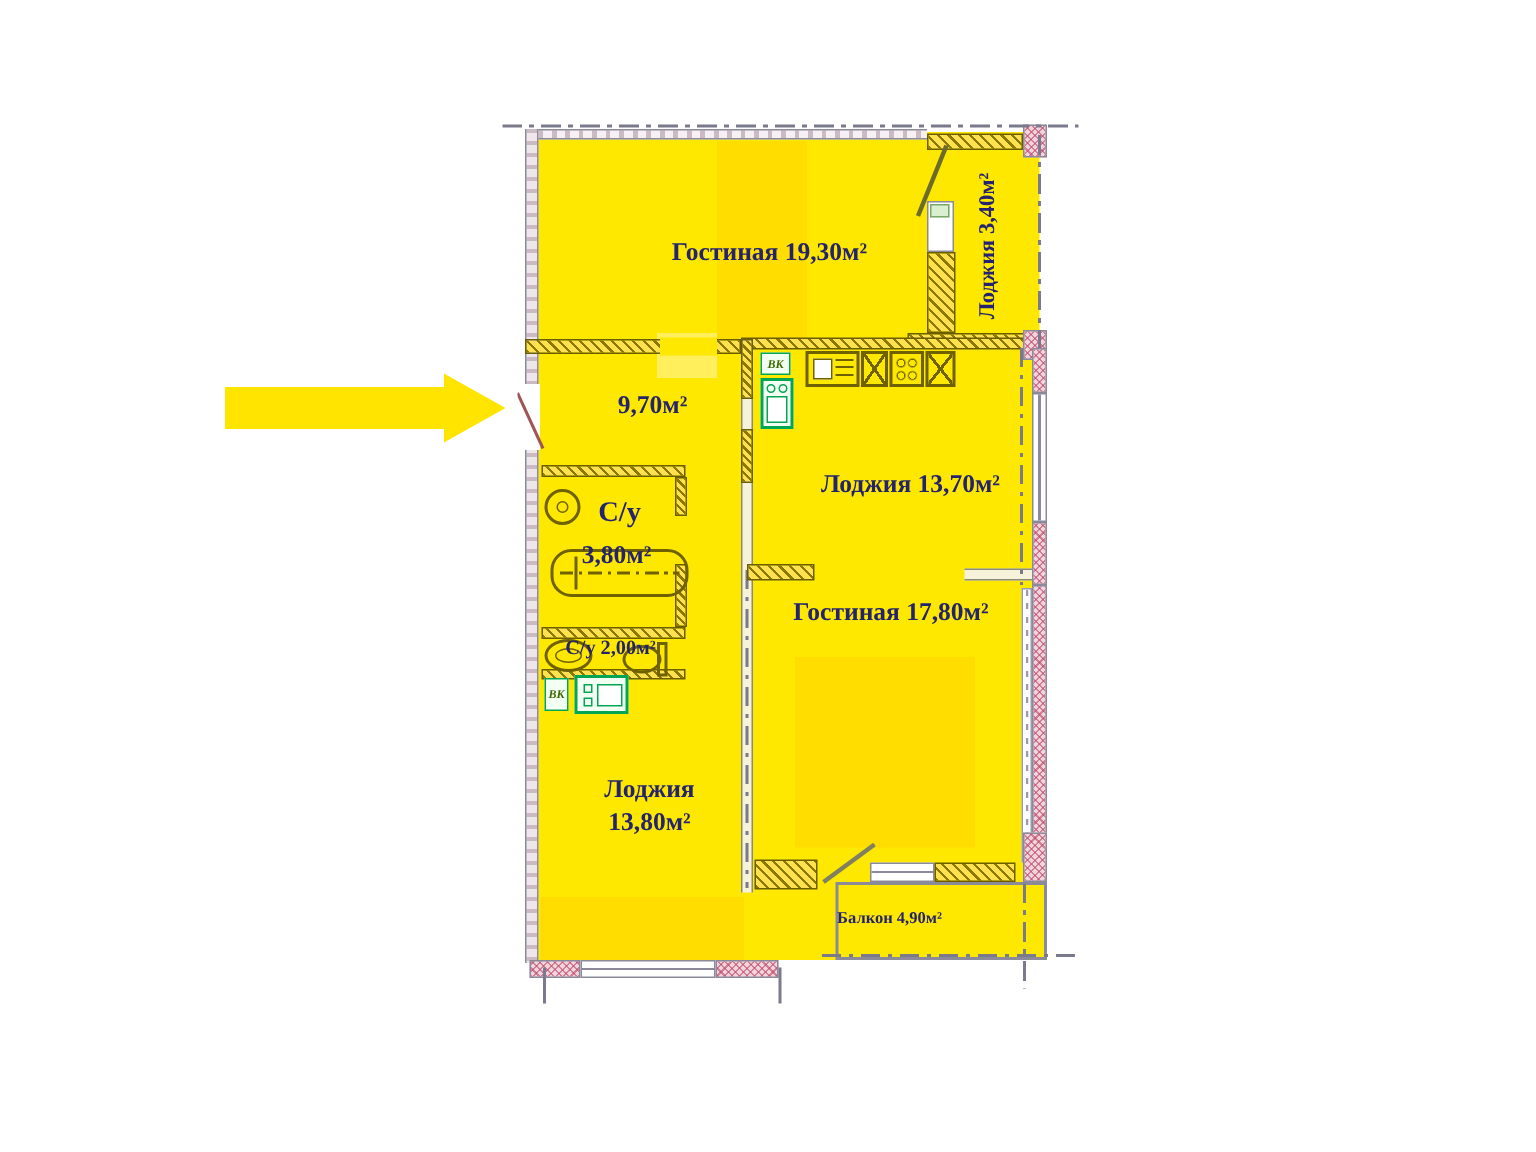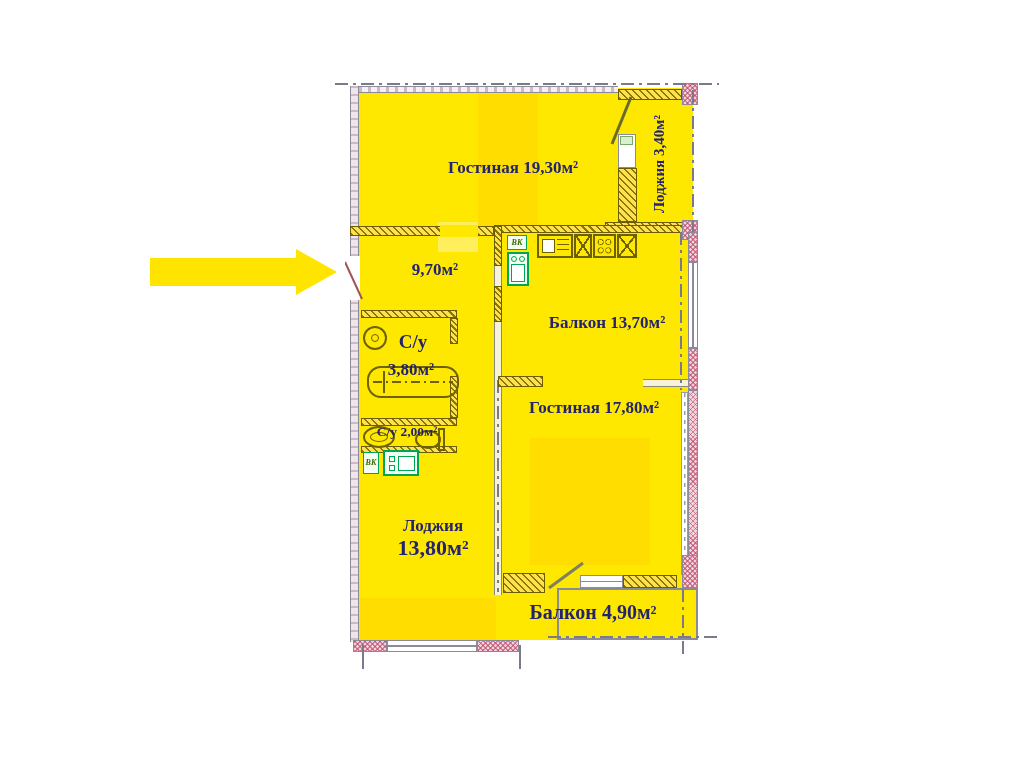--- a/index.html
+++ b/index.html
@@ -181,23 +181,23 @@
 
     <svg class="abs" style="left:0;top:0;" width="362" height="600" viewBox="0 0 362 600">
       <line x1="0" y1="182" x2="17" y2="219" stroke="#a05555" stroke-width="2"></line>
       <line x1="286" y1="17" x2="267" y2="64" stroke="#6b6b2a" stroke-width="3"></line>
       <line x1="204" y1="508" x2="238" y2="483" stroke="#80805f" stroke-width="3"></line>
     </svg>
 
     <div class="lbl" style="left:168px;top:88px;font-size:17px;">Гостиная 19,30м²</div>
     <div class="lbl lbl-rot" style="left:314px;top:84px;font-size:15px;">Лоджия 3,40м²</div>
     <div class="lbl" style="left:90px;top:190px;font-size:17px;">9,70м²</div>
-    <div class="lbl" style="left:262px;top:243px;font-size:17px;">Балкон 13,70м²</div>
+    <div class="lbl" style="left:262px;top:243px;font-size:17px;">Лоджия 13,70м²</div>
     <div class="lbl" style="left:68px;top:262px;font-size:19px;">С/у</div>
     <div class="lbl" style="left:66px;top:290px;font-size:17px;">3,80м²</div>
     <div class="lbl" style="left:62px;top:352px;font-size:13.5px;">С/у 2,00м²</div>
     <div class="lbl" style="left:249px;top:328px;font-size:17px;">Гостиная 17,80м²</div>
     <div class="lbl" style="left:88px;top:446px;font-size:17px;">Лоджия</div>
-    <div class="lbl" style="left:88px;top:468px;font-size:22px;">13,80м²</div>
-    <div class="lbl" style="left:248px;top:532px;font-size:20px;">Балкон 4,90м²</div>
+    <div class="lbl" style="left:88px;top:468px;font-size:17px;">13,80м²</div>
+    <div class="lbl" style="left:248px;top:532px;font-size:11px;">Балкон 4,90м²</div>
 
   </div>
 </div>
 
 </body></html>

